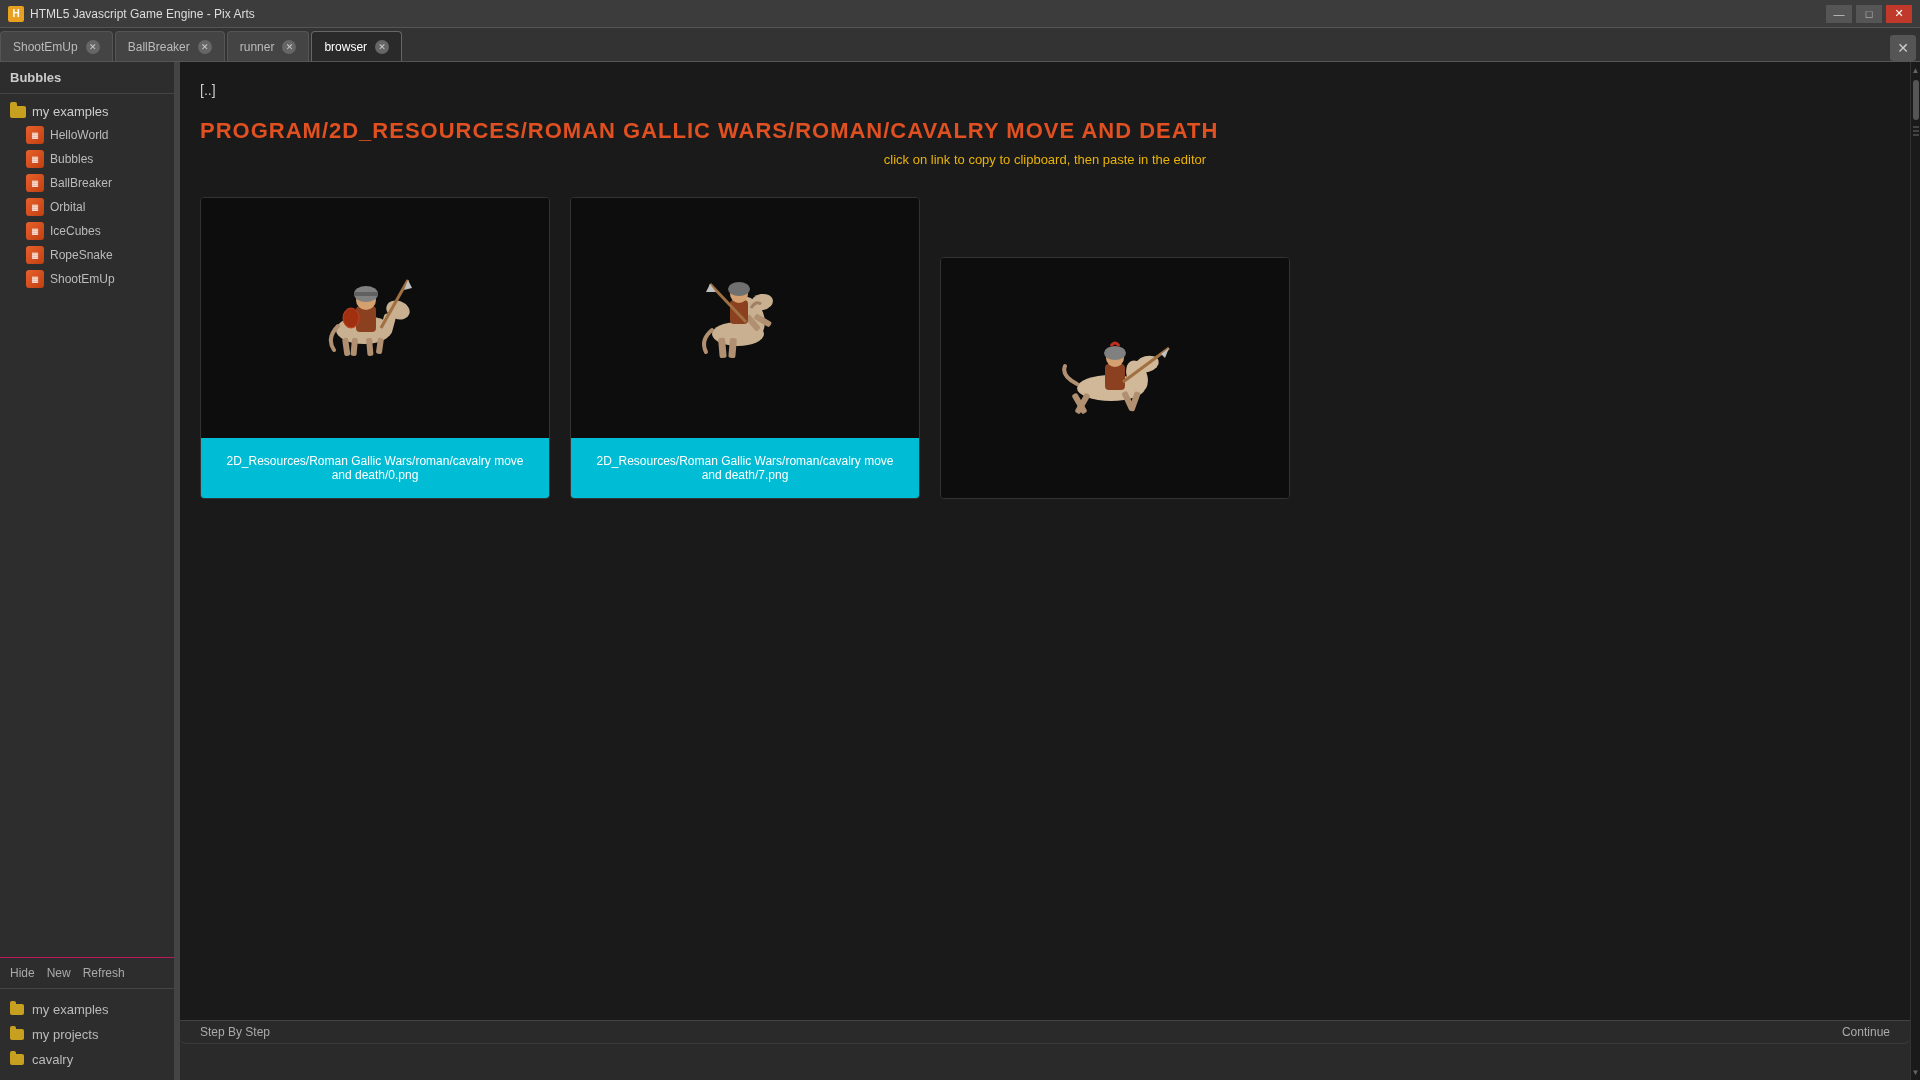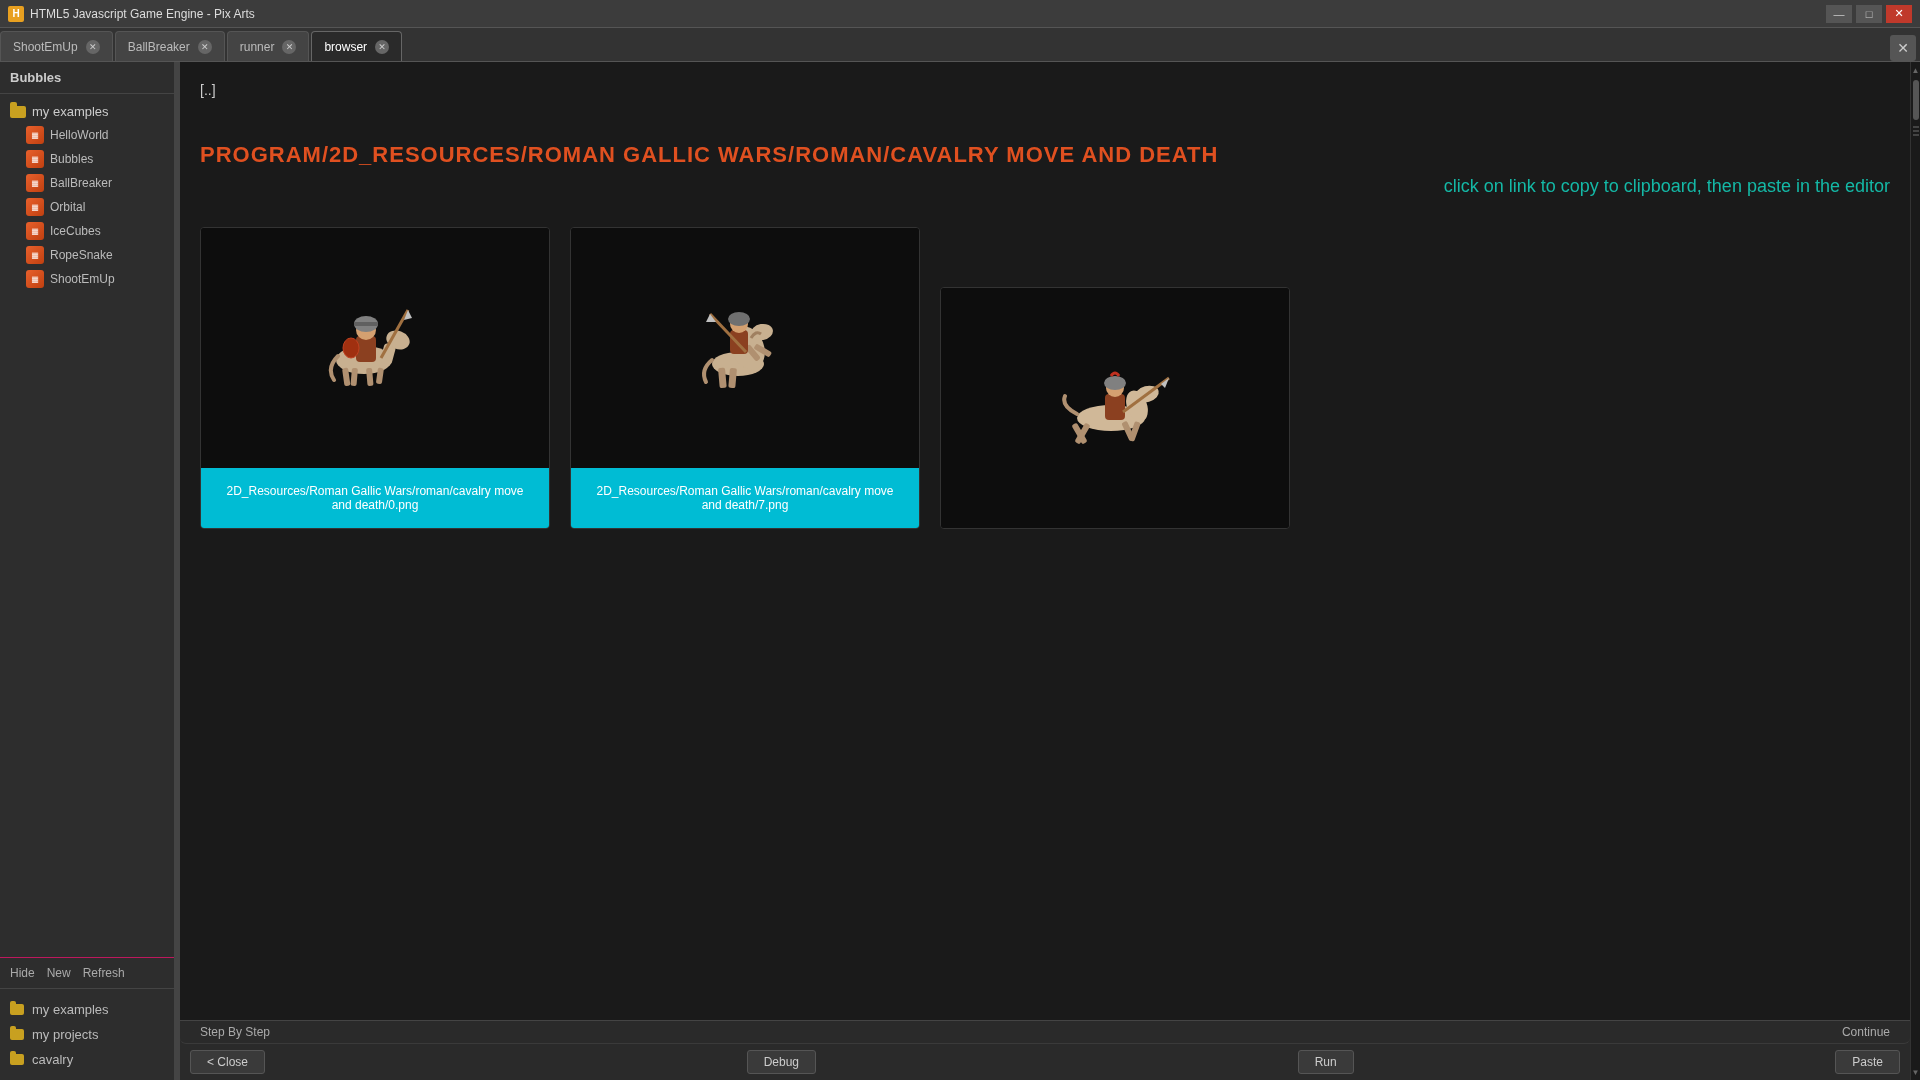--- a/index.html
+++ b/index.html
@@ -278,26 +278,25 @@
       margin-bottom: 20px;
     }
 
     #path-heading {
       color: #e05020;
       font-size: 22px;
       font-weight: bold;
       text-transform: uppercase;
       margin-bottom: 8px;
       letter-spacing: 1px;
-      margin-top: 24px;
     }
     #path-hint {
-      color: #14b8a6;
-      font-size: 18px;
-      text-align: right;
+      color: #eab308;
+      font-size: 13px;
+      text-align: center;
       margin-bottom: 30px;
     }
 
     #file-grid {
       display: flex;
       gap: 20px;
       flex-wrap: wrap;
       align-items: flex-end;
     }
 
@@ -623,26 +622,20 @@
           </div>
 
         </div>
       </div>
 
       <div id="bottom-bar">
         <div id="bottom-bar-top">
           <span class="bottom-action-label">Step By Step</span>
           <span class="bottom-action-label">Continue</span>
         </div>
-        <div id="bottom-bar-bottom">
-          <button class="bottom-btn">&lt; Close</button>
-          <button class="bottom-btn">Debug</button>
-          <button class="bottom-btn">Run</button>
-          <button class="bottom-btn">Paste</button>
-        </div>
       </div>
     </div>
 
     <div id="right-scrollbar">
       <div class="scroll-arrow">▲</div>
       <div class="scroll-thumb"></div>
       <div class="scroll-lines">
         <div class="scroll-line"></div>
         <div class="scroll-line"></div>
         <div class="scroll-line"></div>

